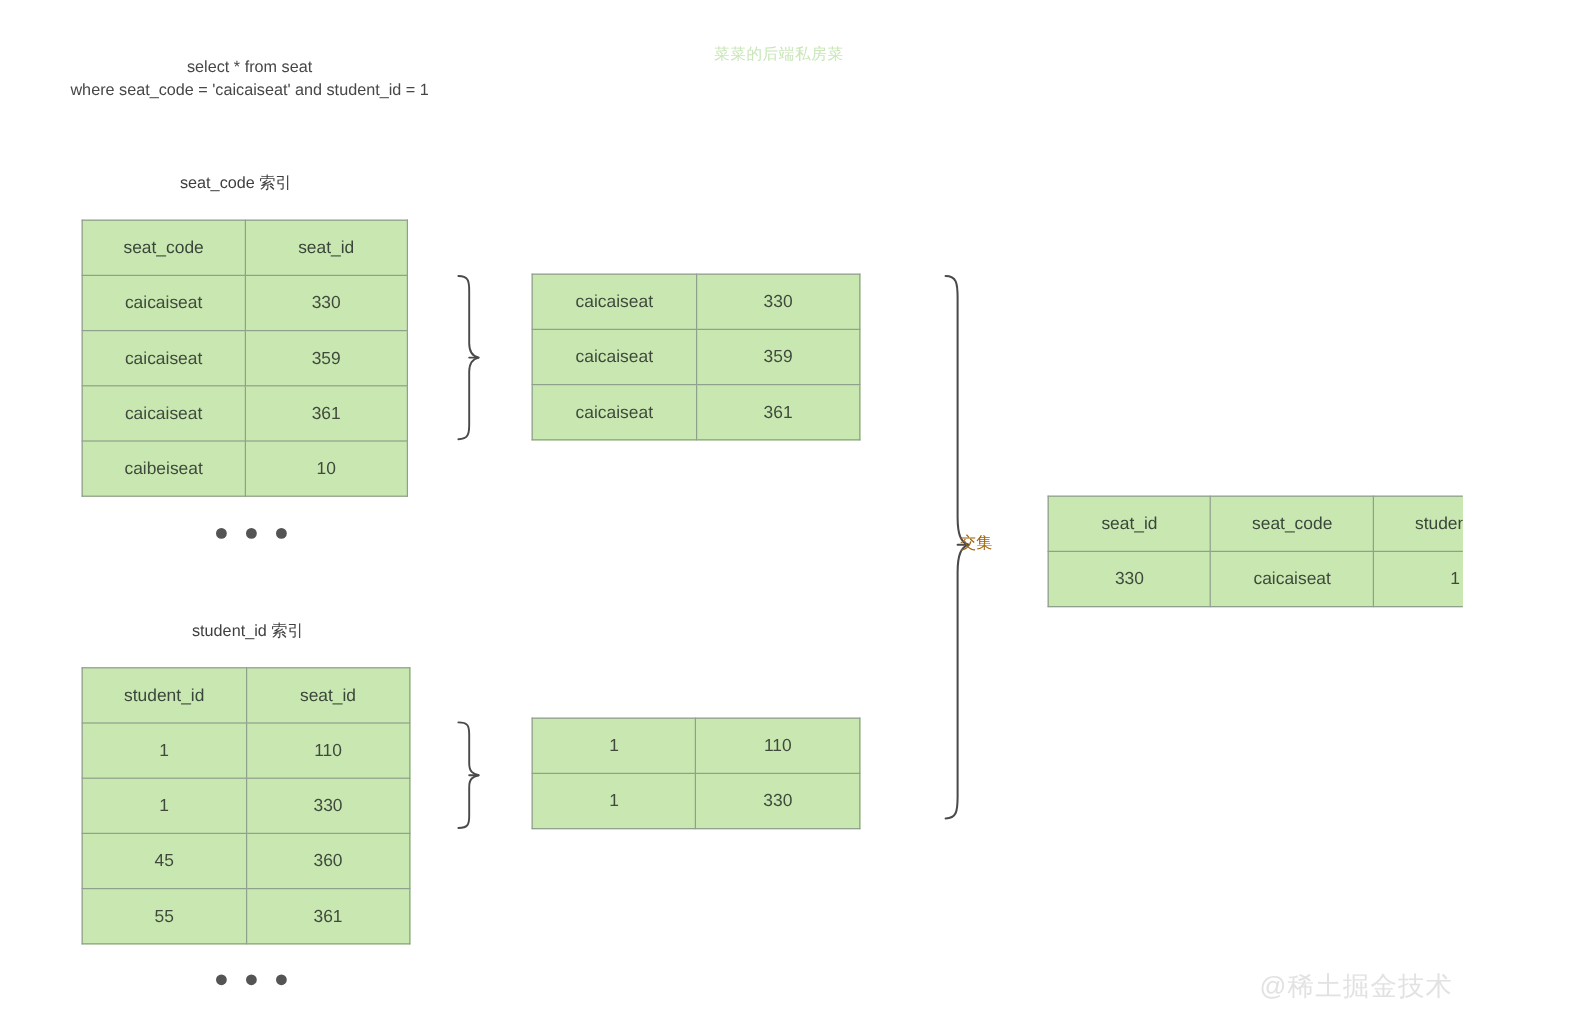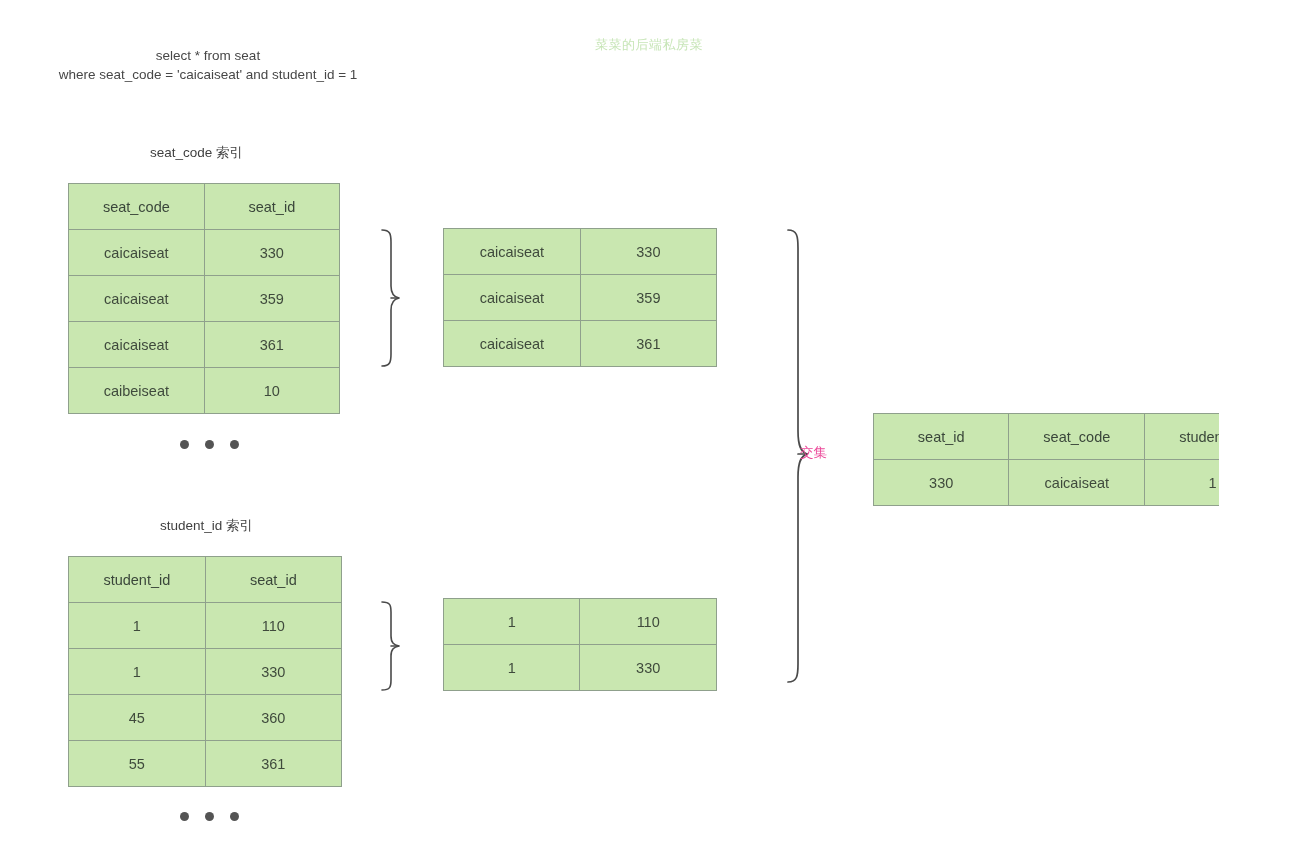--- a/index.html
+++ b/index.html
@@ -97,21 +97,21 @@
 
   
   .brace {
     position: absolute;
   }
   .brace svg { display: block; }
 
   .brace-label {
     position: absolute;
     font-size: 13.5px;
-    color: #ec4899;
+    color: #a16207;
     white-space: nowrap;
   }
 </style>
 </head>
 <body>
 
 <div id="canvas">
 
   <div class="wm-top">菜菜的后端私房菜</div>
 
@@ -247,14 +247,15 @@
       <td class="hdr" style="width:136px; height:45px;">student_id</td>
     </tr>
     <tr>
       <td style="height:45px;">330</td>
       <td style="height:45px;">caicaiseat</td>
       <td style="height:45px;">1</td>
     </tr>
   </tbody>
     </table>
 
+  <div class="wm-bottom">@稀土掘金技术</div>
 
 </div>
 
 </body></html>

